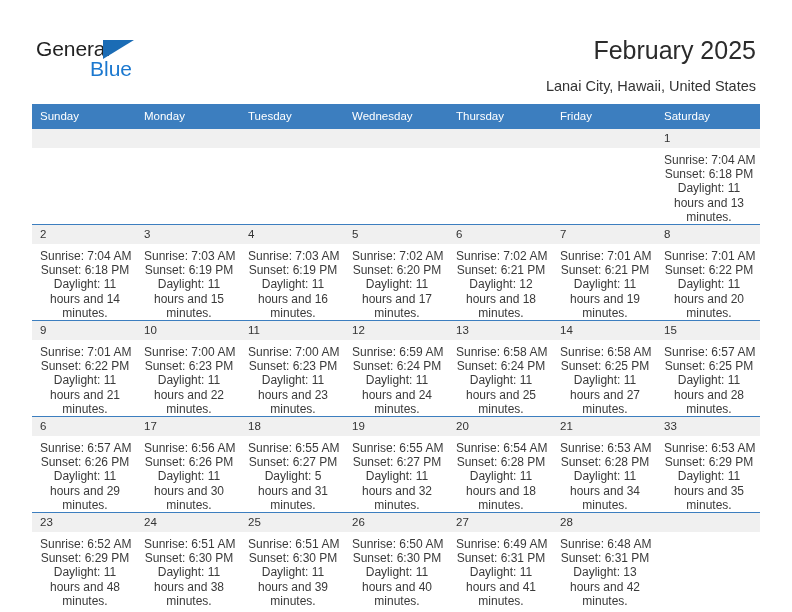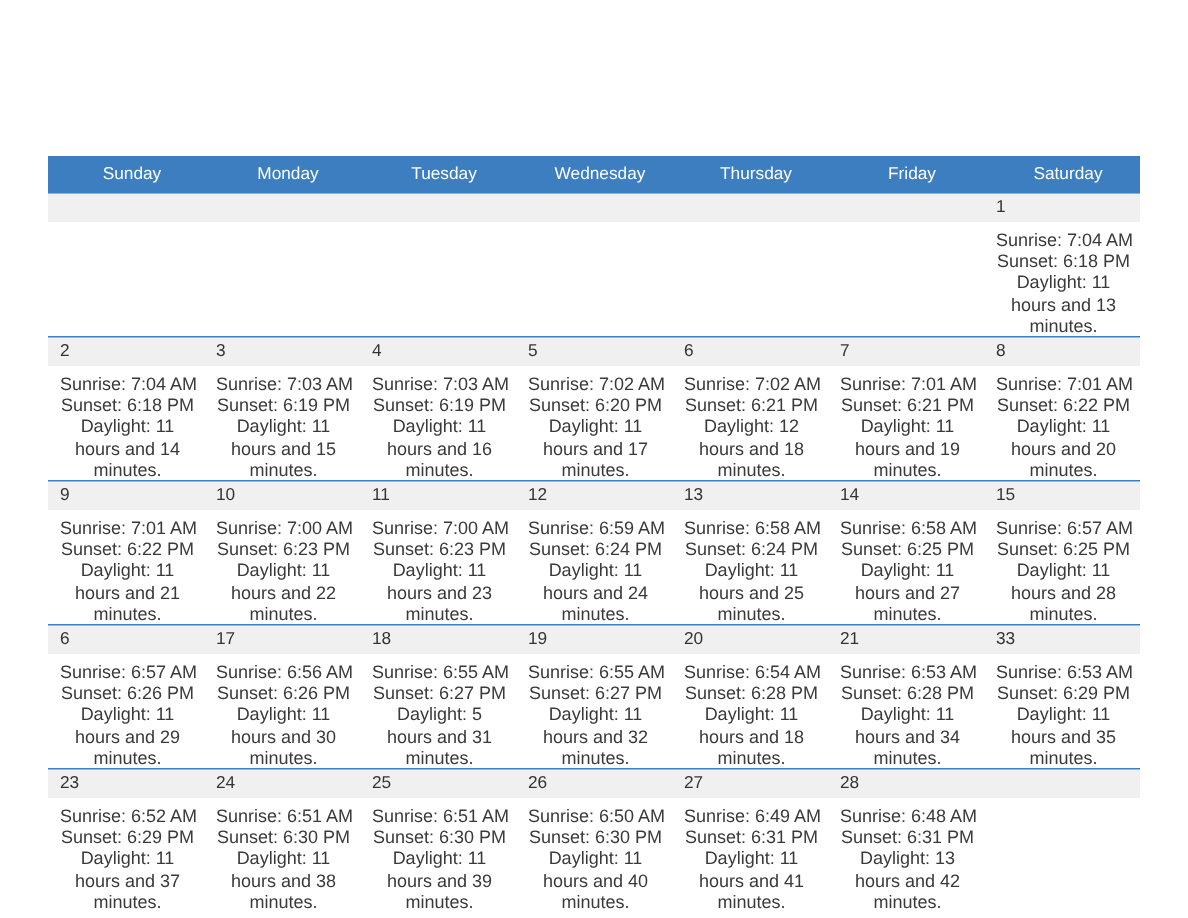--- a/index.html
+++ b/index.html
@@ -76,21 +76,21 @@
     top: 104px;
     width: 728px;
     border-collapse: collapse;
     table-layout: fixed;
   }
   .calendar th {
     background: #3c7ebf;
     color: #ffffff;
     font-size: 11.5px;
     font-weight: normal;
-    text-align: center;
+    text-align: left;
     padding: 6px 0 6px 8px;
     height: 22px;
     border: none;
   }
   .calendar td {
     vertical-align: top;
     padding: 0;
     border-top: 1px solid #3c7ebf;
     height: 90px;
     background: #ffffff;
@@ -117,20 +117,29 @@
     text-align: center;
   }
   .cell-body div { white-space: nowrap; }
   .cell-body .daylight { white-space: normal; }
 </style>
 </head>
 <body>
 
 <div id="page">
 
+  <div class="top-bar">
+    <div class="logo">
+      <span class="logo-general">General</span>
+      <span class="logo-triangle"></span>
+      <span class="logo-blue">Blue</span>
+    </div>
+    <div class="title">February 2025</div>
+    <div class="subtitle">Lanai City, Hawaii, United States</div>
+  </div>
 
   <table class="calendar">
     <thead>
       <tr>
         <th>Sunday</th>
         <th>Monday</th>
         <th>Tuesday</th>
         <th>Wednesday</th>
         <th>Thursday</th>
         <th>Friday</th>
@@ -339,21 +348,21 @@
               <div class="daylight">Daylight: 11 hours and 35 minutes.</div>
             </div>
           </td>
         </tr>
         <tr class="week-row">
           <td>
             <div class="daynum-band">23</div>
             <div class="cell-body">
               <div>Sunrise: 6:52 AM</div>
               <div>Sunset: 6:29 PM</div>
-              <div class="daylight">Daylight: 11 hours and 37 minutes.</div>
+              <div class="daylight">Daylight: 11 hours and 48 minutes.</div>
             </div>
           </td>
           <td>
             <div class="daynum-band">24</div>
             <div class="cell-body">
               <div>Sunrise: 6:51 AM</div>
               <div>Sunset: 6:30 PM</div>
               <div class="daylight">Daylight: 11 hours and 38 minutes.</div>
             </div>
           </td>

